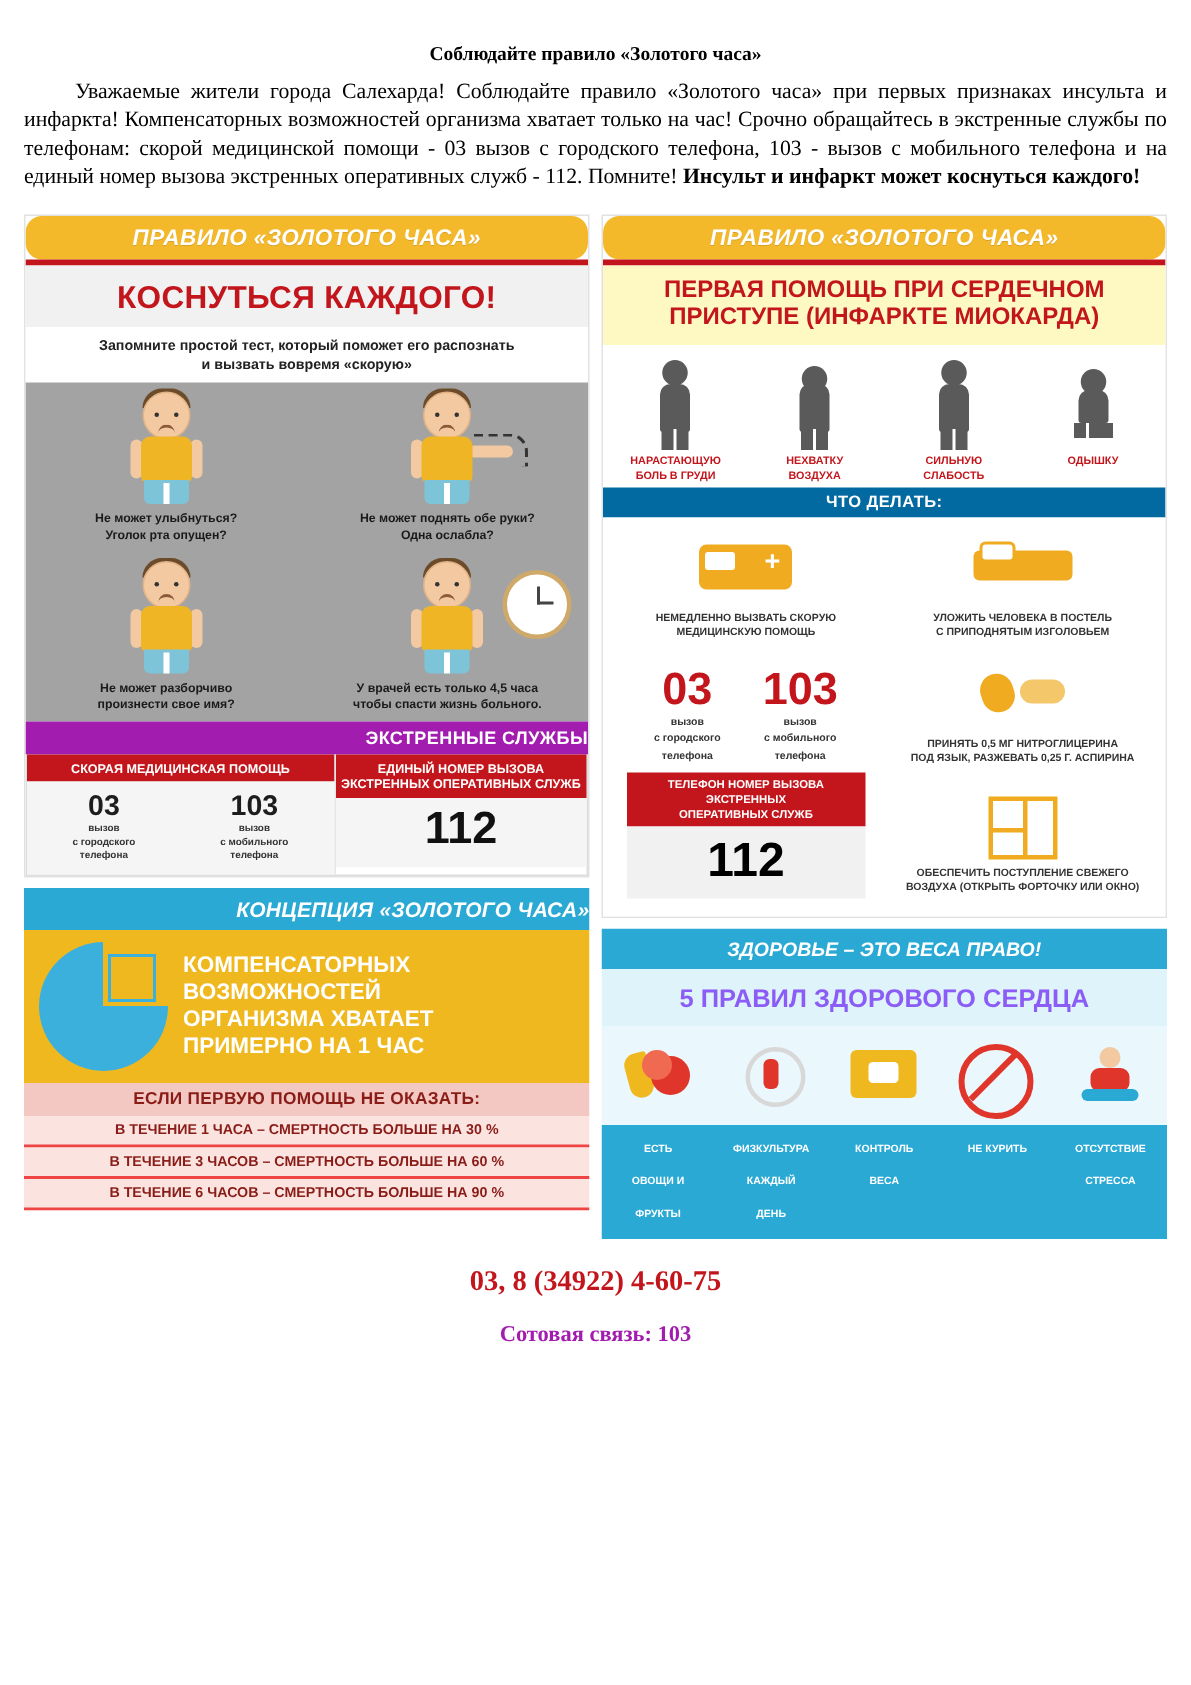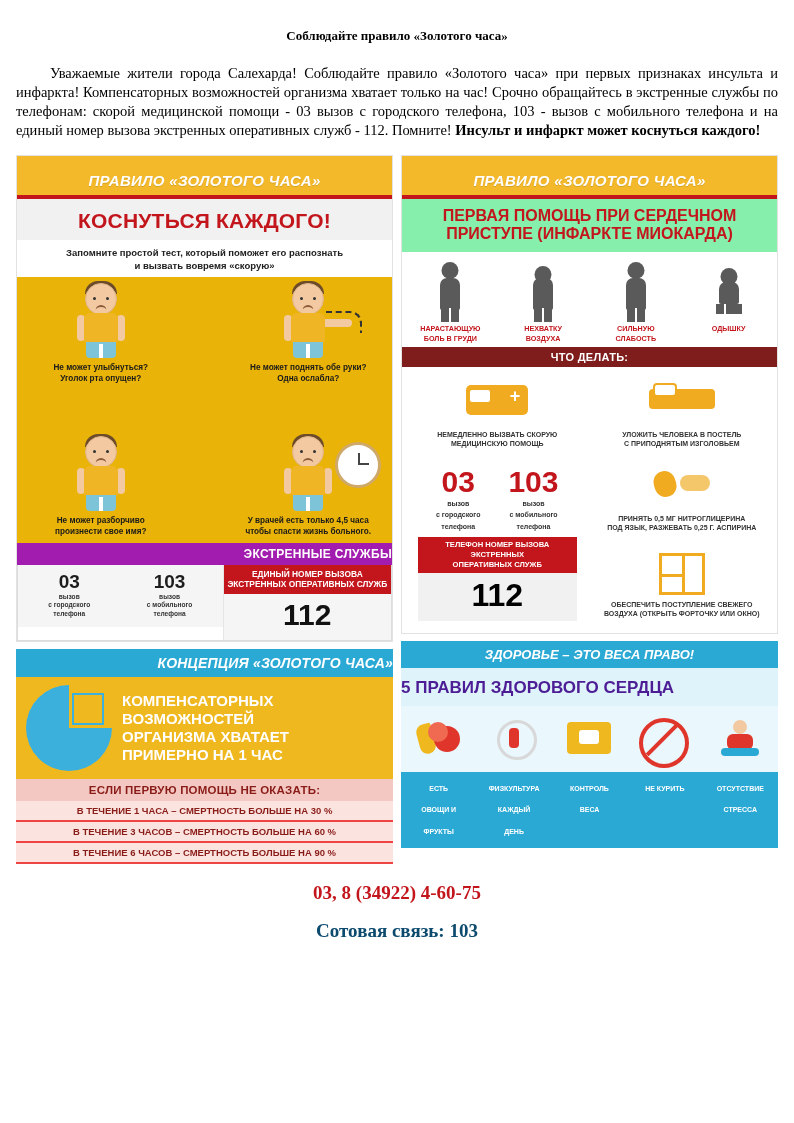--- a/index.html
+++ b/index.html
@@ -22,21 +22,21 @@
     padding: 0;
     box-sizing: border-box;
   }
   .doc-title {
     text-align: center;
     font-weight: bold;
     font-size: 13px;
     margin-top: 28px;
   }
   .intro {
-    margin: 20px 16px 0 16px;
+    margin: 8px 16px 0 16px;
     font-size: 14.5px;
     line-height: 1.32;
     text-align: justify;
     text-indent: 34px;
   }
   .intro b {
     font-weight: bold;
   }
   .posters {
     display: flex;
@@ -54,24 +54,25 @@
     font-family: "Liberation Sans", sans-serif;
     overflow: hidden;
   }
   
   .ph-yellow {
     background: #f4b92b;
     color: #ffffff;
     font-weight: bold;
     font-size: 15px;
     text-align: center;
-    padding: 16px 0 6px 0;
+    padding: 6px 0 6px 0;
     letter-spacing: .3px;
     font-style: italic;
     text-shadow: 0 1px 0 rgba(0,0,0,.12);
+    border-radius: 11px;
   }
   .stripe-red {
     height: 4px;
     background: #c3161c;
   }
   
   .stroke-poster {
     border: 1px solid #e2e2e2;
   }
   .stroke-head {
@@ -91,22 +92,21 @@
     font-size: 9.5px;
     font-weight: bold;
     color: #222;
     padding: 7px 10px 4px 10px;
     line-height: 1.35;
     background: #fff;
   }
   .fig-grid {
     display: grid;
     grid-template-columns: 1fr 1fr;
-    background: #eab308;
-    gap: 40px;
+    background: #a3a3a3;
   }
   .fig-cell {
     text-align: center;
     padding: 4px 5px 6px 5px;
   }
   .fig-cap {
     font-size: 8.2px;
     line-height: 1.35;
     color: #1a1a1a;
     margin-top: 3px;
@@ -209,31 +209,31 @@
   .em-num .n {
     font-size: 19px; font-weight: bold; color: #1d1d1d;
   }
   .em-num .t { font-size: 6.6px; font-weight: bold; line-height: 1.3; color: #333; }
   .em-112 {
     text-align: center; font-size: 30px; font-weight: bold;
     background: #f5f5f5; padding: 4px 0 8px 0; color: #111;
   }
   
   .ha-head {
-    background: #86efac; text-align: center; padding: 8px 8px 9px 8px;
+    background: #fef9c3; text-align: center; padding: 8px 8px 9px 8px;
   }
   .ha-head .l1, .ha-head .l2 {
     color: #c3161c; font-weight: bold; font-size: 16px; line-height: 1.15;
   }
   .redbar {
     background: #c3161c; color: #fff; text-align: center;
     font-weight: bold; font-size: 11px; padding: 4px 0; letter-spacing: .3px;
   }
   .yellowbar {
-    background: #7f1d1d; color: #fff; text-align: center;
+    background: #0369a1; color: #fff; text-align: center;
     font-weight: bold; font-size: 11px; padding: 4px 0; letter-spacing: .3px;
   }
   .sym-grid {
     display: grid; grid-template-columns: repeat(4, 1fr);
     background: #fff; padding: 6px 2px 4px 2px;
   }
   .sym {
     text-align: center;
   }
   .sym-fig { height: 66px; position: relative; }
@@ -357,21 +357,21 @@
   .gh-row {
     background: #fbe3e0; color: #8a1c18; font-weight: bold; font-size: 9.5px;
     text-align: center; padding: 4px 0; border-bottom: 2px solid #ef4444;
   }
   
   .hr-head {
     background: #2aa9d4; color: #fff; font-weight: bold; font-style: italic;
     text-align: center; font-size: 13px; padding: 6px 0;
   }
   .hr-sub {
-    background: #dff3fb; color: #4c1d95; font-weight: bold; text-align: left;
+    background: #dff3fb; color: #8b5cf6; font-weight: bold; text-align: center;
     font-size: 17px; padding: 10px 0 8px 0;
   }
   .hr-icons {
     background: #eaf7fc; display: grid; grid-template-columns: repeat(5, 1fr);
     padding: 4px 2px 0 2px;
   }
   .hr-ic { height: 62px; position: relative; }
   .hr-labels {
     background: #2aa9d4; display: grid; grid-template-columns: repeat(5, 1fr);
     color: #fff; font-weight: bold; font-size: 7px; text-align: center;
@@ -391,21 +391,21 @@
   .yoga { position:absolute; left:50%; top:10px; transform:translateX(-50%); width:40px; height:40px;}
   .yoga .h { position:absolute; left:14px; top:0; width:14px; height:14px; border-radius:50%; background:#f2c9a0;}
   .yoga .t { position:absolute; left:8px; top:14px; width:26px; height:16px; background:#e0352b; border-radius:6px;}
   .yoga .l { position:absolute; left:2px; top:28px; width:38px; height:8px; background:#2aa9d4; border-radius:4px;}
   
   .footer {
     text-align: center; margin-top: 18px;
   }
   .f1 { font-size: 21px; font-weight: bold; }
   .f2 { font-size: 19px; font-weight: bold; color: #c3161c; margin-top: 14px; }
-  .f3 { font-size: 19px; font-weight: bold; color: #0c4a6e; margin-top: 16px; text-align: center; }
+  .f3 { font-size: 15px; font-weight: bold; color: #a21caf; margin-top: 16px; text-align: center; }
 </style>
 </head>
 <body>
 
 <div class="page">
 
   <div class="doc-title">Соблюдайте правило «Золотого часа»</div>
 
   <p class="intro"><span>Уважаемые жители города Салехарда! Соблюдайте правило «Золотого часа» при первых признаках инсульта и инфаркта! Компенсаторных возможностей организма хватает только на час! Срочно обращайтесь в экстренные службы по телефонам: скорой медицинской помощи - 03 вызов с городского телефона, 103 - вызов с мобильного телефона и на единый номер вызова экстренных оперативных служб - 112. Помните! </span><b>Инсульт и инфаркт может коснуться каждого!</b></p>
 
@@ -496,20 +496,21 @@
             <div class="fig-cap">
               <div>У врачей есть только 4,5 часа</div>
               <div>чтобы спасти жизнь больного.</div>
             </div>
           </div>
         </div>
 
         <div class="em-title">ЭКСТРЕННЫЕ СЛУЖБЫ</div>
         <div class="em-body">
           <div class="em-left">
+            <div class="em-bar">СКОРАЯ МЕДИЦИНСКАЯ ПОМОЩЬ</div>
             <div class="em-nums">
               <div class="em-num">
                 <div class="n">03</div>
                 <div class="t">вызов</div>
                 <div class="t">с городского</div>
                 <div class="t">телефона</div>
               </div>
               <div class="em-num">
                 <div class="n">103</div>
                 <div class="t">вызов</div>

